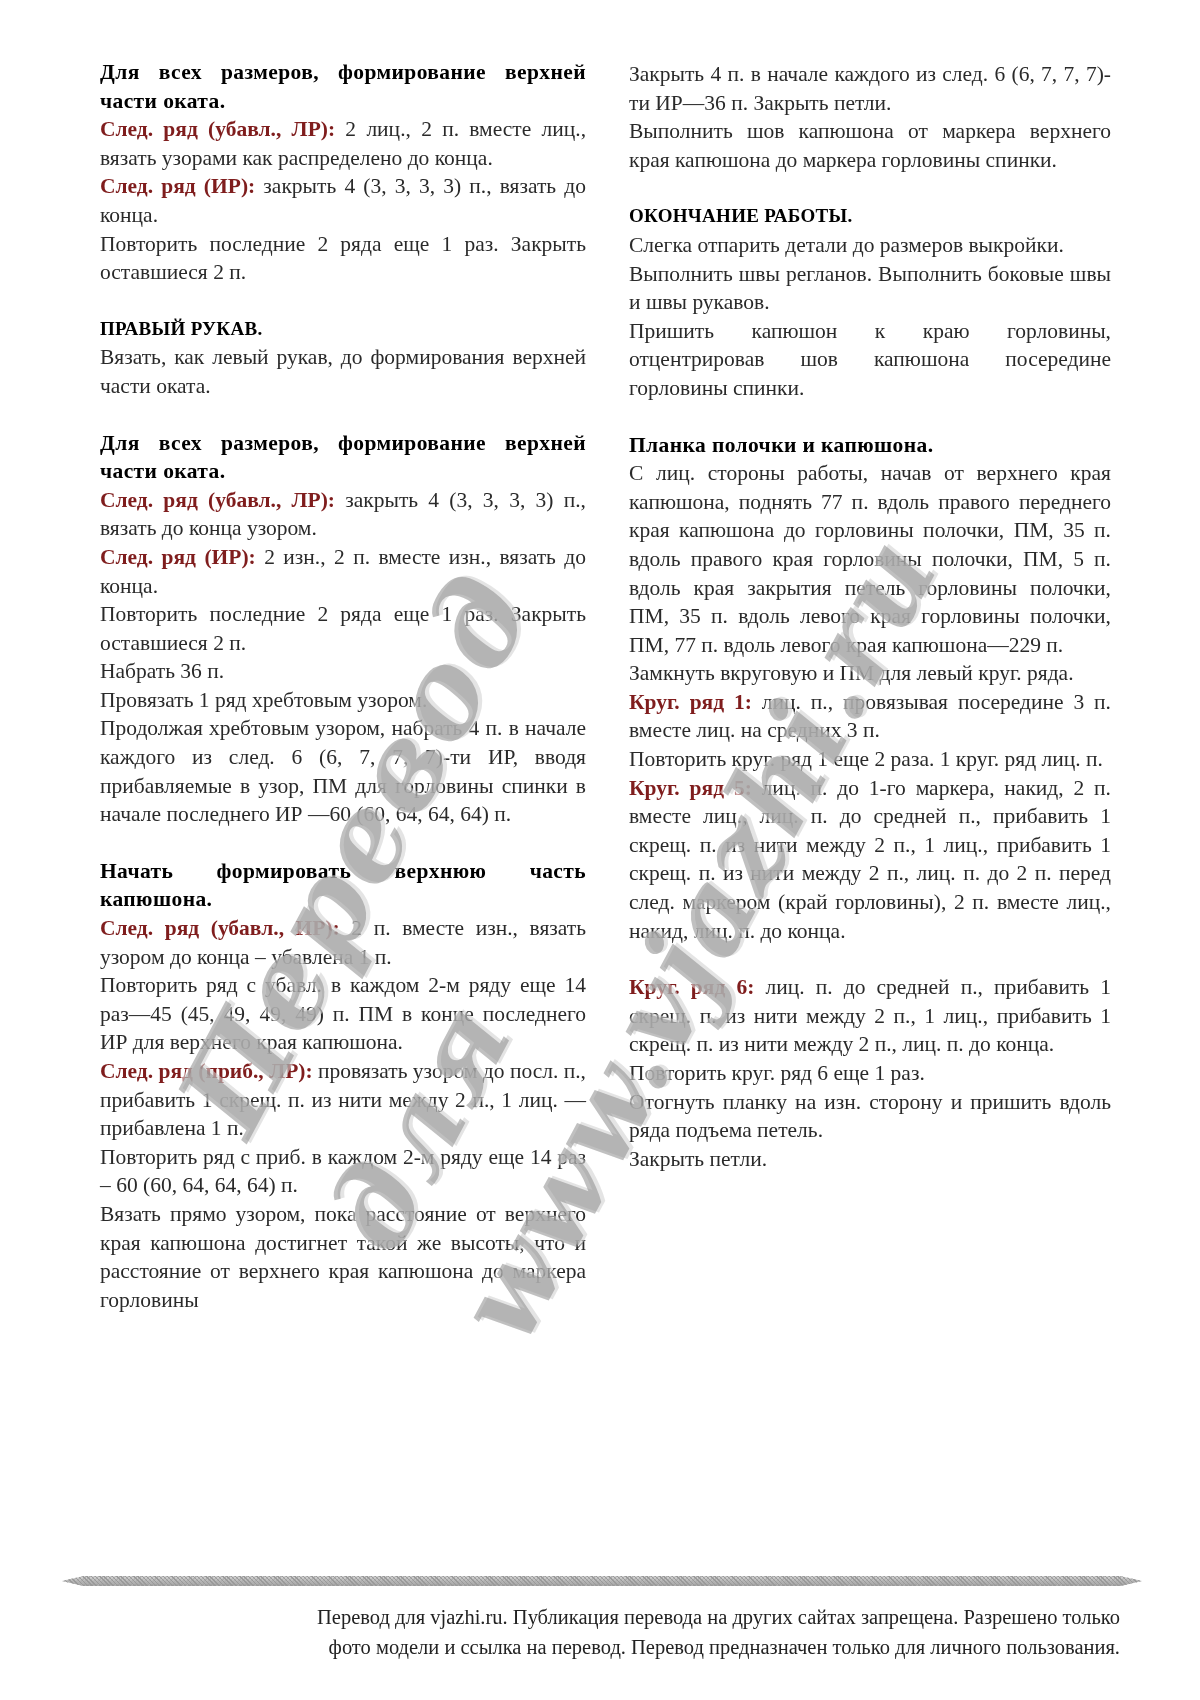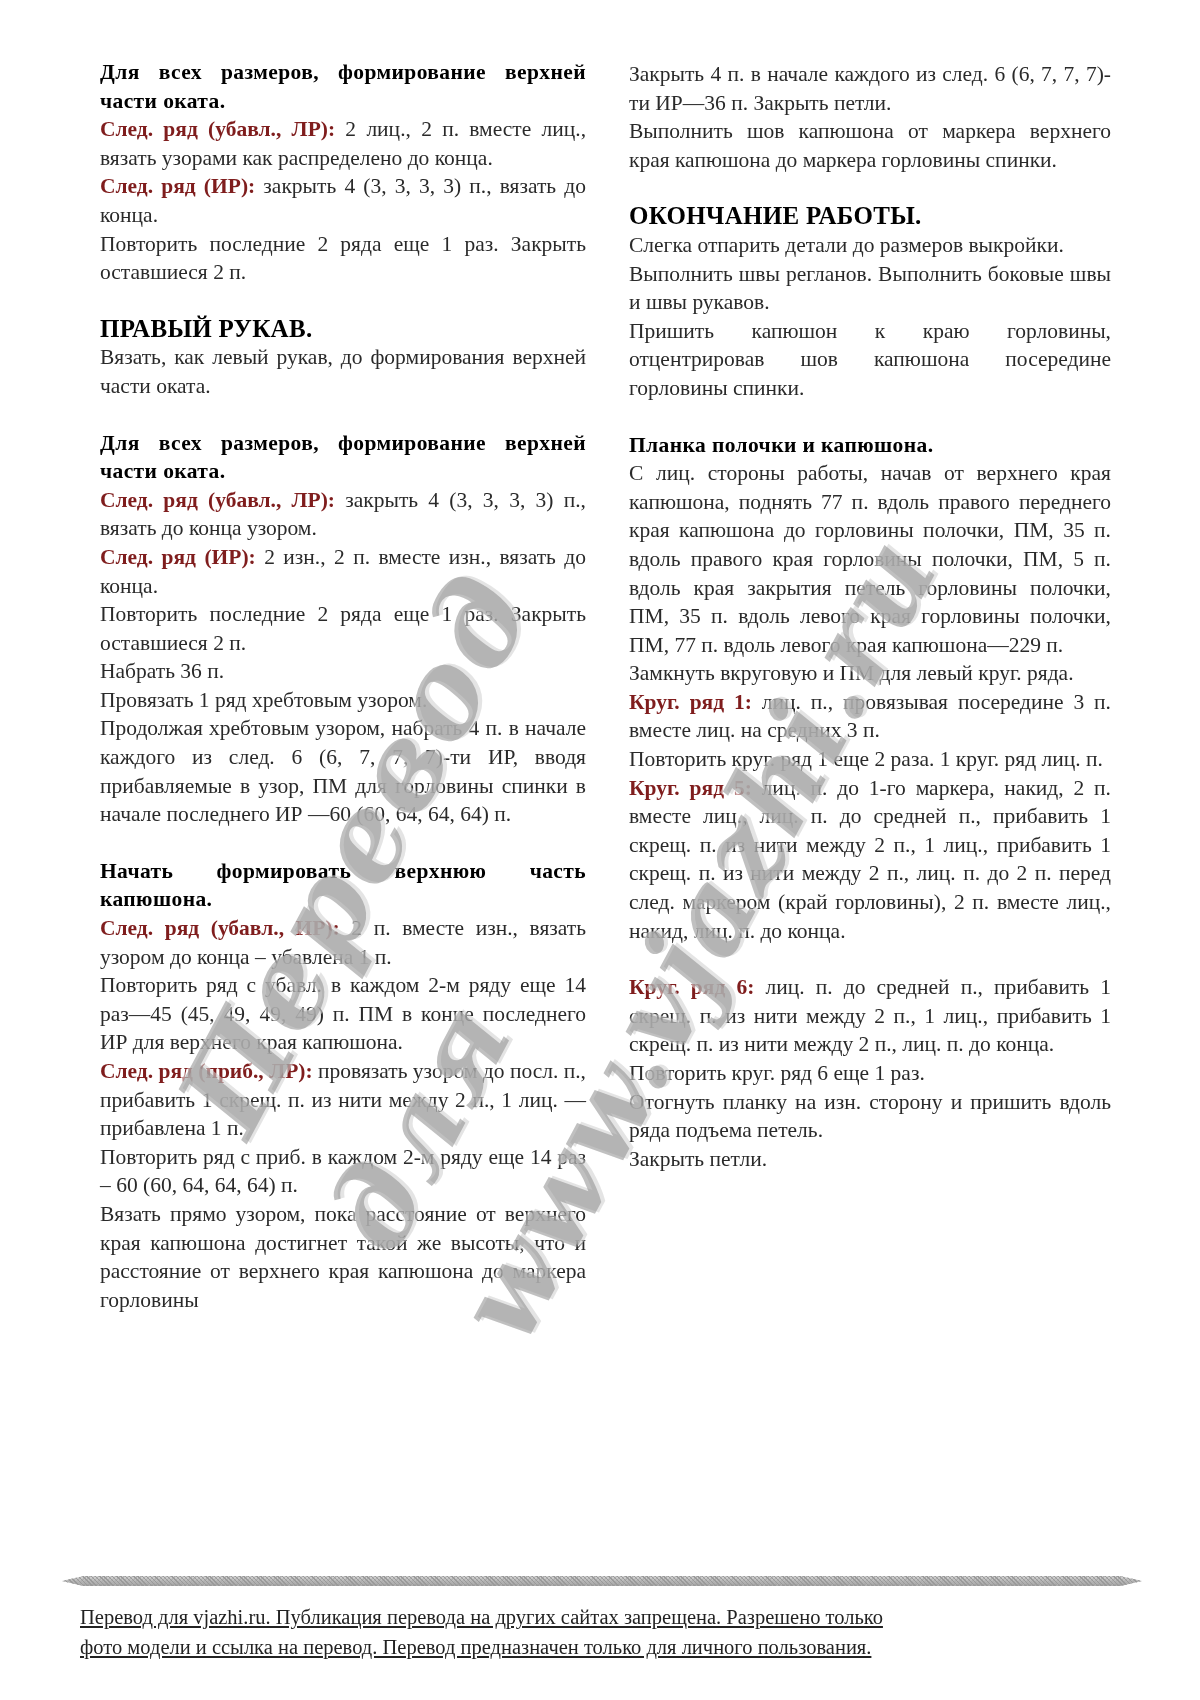--- a/index.html
+++ b/index.html
@@ -7,41 +7,41 @@
          font-family: "Liberation Serif", "DejaVu Serif", serif; color: #2a2a2a; }
   .page { position: absolute; left: 0; top: 0; width: 1200px; height: 1314px; }
 
   .column { position: absolute; top: 58px; width: 486px; font-size: 21.5px; line-height: 28.6px; z-index: 2; }
   .col-left  { left: 100px; }
   .col-right { left: 629px; top: 60px; width: 482px; }
 
   .para { margin: 0; text-align: justify; text-align-last: left; }
   .heading { margin: 0; font-weight: bold; color: #000; text-align: justify; text-align-last: left;
              letter-spacing: 0.4px; }
-  .heading.caps { font-size: 25px; letter-spacing: 0.3px; }
+  .heading.caps { font-size: 19px; letter-spacing: 0.3px; }
   .lbl { font-weight: bold; color: #7f1d1d; }
 
   .watermark { position: absolute; z-index: 3; pointer-events: none;
                font-family: "DejaVu Serif", serif; font-weight: bold; font-style: italic;
                color: rgba(140,140,140,0.55);
                text-shadow: 3px 3px 0 rgba(210,210,210,0.6), -2px -2px 0 rgba(255,255,255,0.5);
                white-space: nowrap; transform-origin: left top; }
   .wm-1 { left: 150px; top: 1090px; font-size: 118px; transform: rotate(-62deg); letter-spacing: 4px; }
   .wm-2 { left: 300px; top: 1210px; font-size: 112px; transform: rotate(-62deg); letter-spacing: 4px; }
   .wm-3 { left: 430px; top: 1300px; font-size: 112px; transform: rotate(-62deg); letter-spacing: 2px; }
 
   .divider { position: absolute; left: 62px; top: 1576px; width: 1080px; height: 10px; z-index: 2;
              background:
                repeating-linear-gradient(45deg, #9a9a9a 0 1px, transparent 1px 3px),
                repeating-linear-gradient(-45deg, #b0b0b0 0 1px, transparent 1px 3px),
                linear-gradient(#d6d6d6, #9c9c9c);
              clip-path: polygon(0 50%, 2% 0, 98% 0, 100% 50%, 98% 100%, 2% 100%); }
 
-  .footer { position: absolute; left: 80px; top: 1602px; width: 1040px; text-align: left; z-index: 2;
-            font-family: "Liberation Serif", serif; font-size: 20.5px; line-height: 30px; color: #222; text-decoration: underline; }
+  .footer { position: absolute; left: 80px; top: 1602px; width: 1040px; text-align: right; z-index: 2;
+            font-family: "Liberation Serif", serif; font-size: 20.5px; line-height: 30px; color: #222; }
   .footer p { margin: 0; }
 </style>
 </head>
 <body>
 
 <div class="page">
 
   <div class="column col-left">
     <p class="heading">Для всех размеров, формирование верхней части оката.</p>
     <p class="para"><span class="lbl">След. ряд (убавл., ЛР):</span><span> 2 лиц., 2 п. вместе лиц., вязать узорами как распределено до конца.</span></p>

